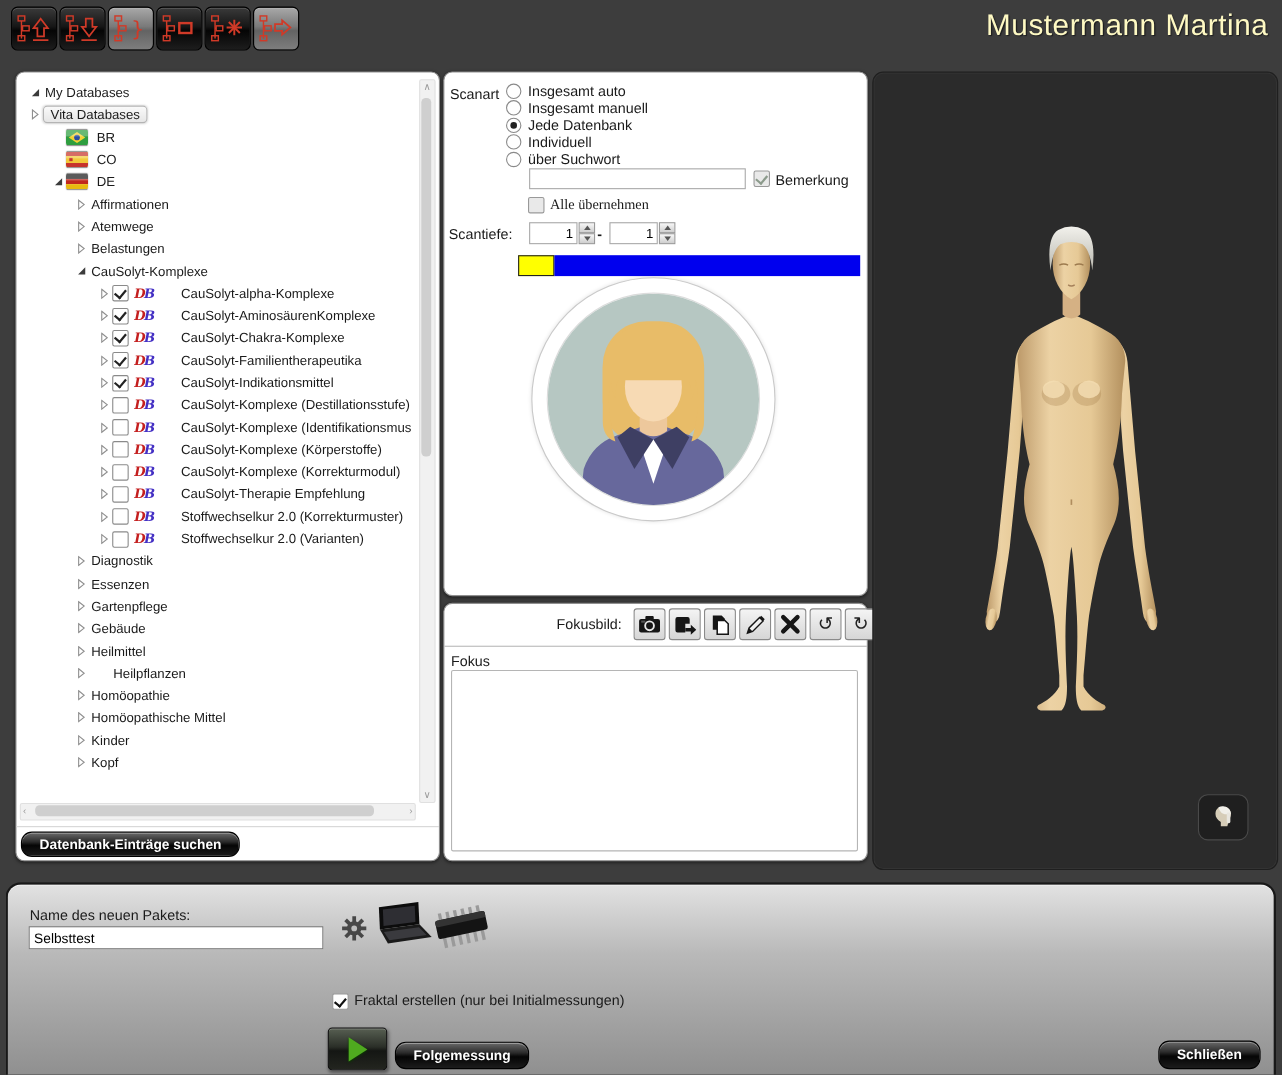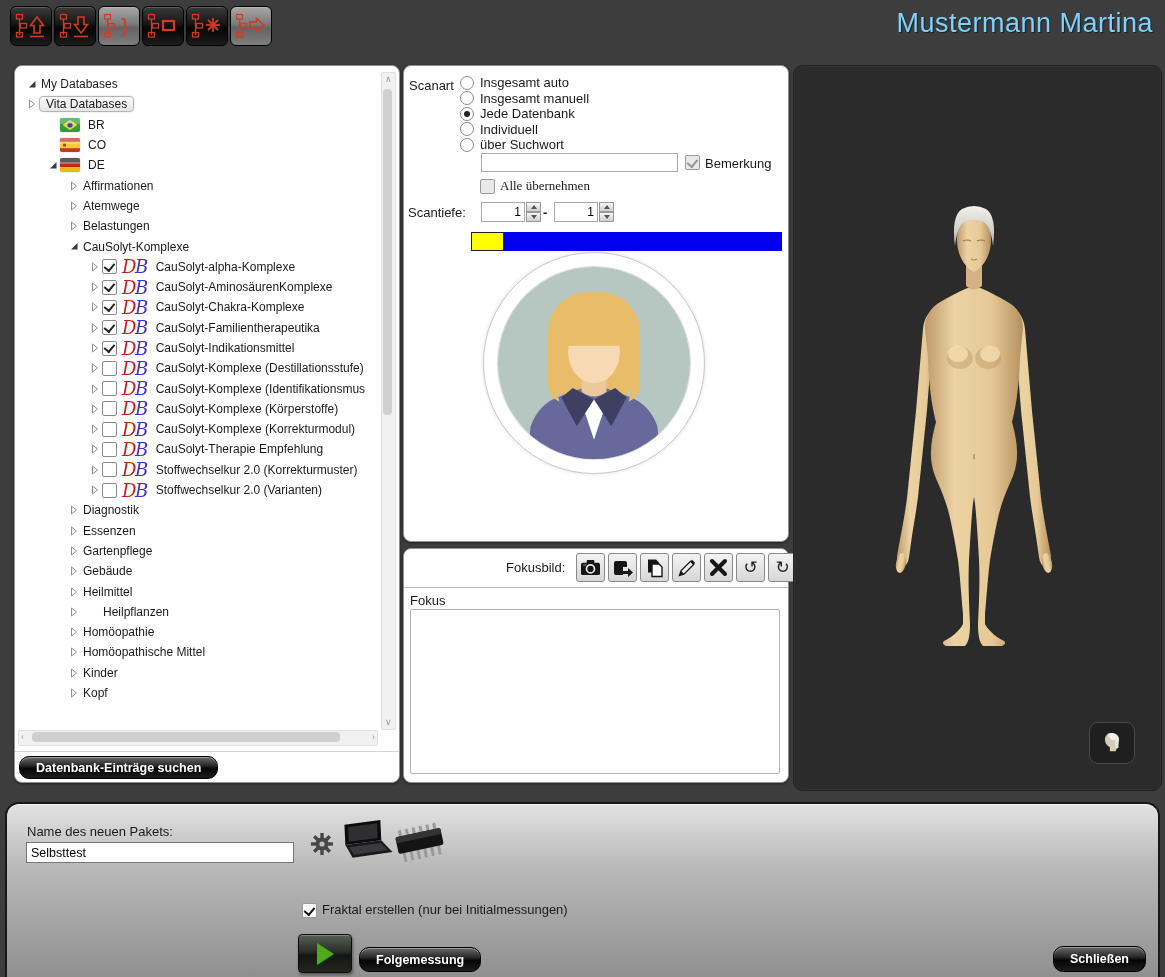--- a/index.html
+++ b/index.html
@@ -6,40 +6,40 @@
   #app{position:relative;width:1165px;height:977px;background:#3d3d3d;overflow:hidden;
        font-family:"Liberation Sans",sans-serif;color:#1a1a1a;}
 
   
   #topbar{position:absolute;left:0;top:0;width:100%;height:60px;}
   #tool-buttons{position:absolute;left:10px;top:6px;display:flex;gap:2px;}
   .tool-btn{width:40px;height:38px;border-radius:6px;border:1px solid #000;
             background:linear-gradient(#3a3a3a, #161616 45%, #050505 55%, #1d1d1d);
             box-shadow:inset 0 1px 0 rgba(255,255,255,.18);display:flex;align-items:center;justify-content:center;}
   .tool-btn.disabled{background:linear-gradient(#a8a8a8,#7a7a7a 45%,#636363 55%,#7e7e7e);}
-  #user-title{position:absolute;right:12px;top:8px;font-size:27px;color:#7dd3fc;
+  #user-title{position:absolute;right:12px;top:8px;font-size:27px;color:#fef9c3;
               text-shadow:1px 1px 1px #1d1d1d;letter-spacing:.5px;}
 
   
   .panel{position:absolute;background:#fff;border:1px solid #909090;border-radius:8px;
          box-shadow:0 1px 3px rgba(0,0,0,.45);}
 
   
   #left-panel{left:14px;top:65px;width:384px;height:716px;}
   #tree{position:absolute;left:2px;top:8px;right:19px;height:652px;overflow:hidden;font-size:12px;}
   .tree-row{height:20.3px;display:flex;align-items:center;white-space:nowrap;overflow:hidden;}
   .tw-arrow{width:14px;flex:0 0 14px;display:flex;justify-content:center;}
   .tw-flag{width:20px;height:14px;flex:0 0 20px;margin-right:6px;border-radius:2px;overflow:hidden;
            box-shadow:0 0 1px rgba(0,0,0,.6);}
   .tw-cb{position:relative;width:13px;height:13px;flex:0 0 13px;margin-right:5px;background:#fff;
          border:1px solid #8a8a8a;border-radius:2px;}
   .tw-cb.checked::after{content:"";position:absolute;left:3px;top:0.5px;width:4.5px;height:8px;
          border-right:2px solid #222;border-bottom:2px solid #222;transform:rotate(40deg);}
-  .db-ic{font-family:"DejaVu Serif",serif;font-style:italic;font-weight:normal;font-size:18px;
-         letter-spacing:-1.5px;margin-right:7px;flex:0 0 auto;}
+  .db-ic{font-family:"DejaVu Serif",serif;font-style:italic;font-weight:bold;font-size:12px;
+         letter-spacing:-1.5px;margin-right:23px;flex:0 0 auto;}
   .db-ic .d{color:#c41f1f;} .db-ic .b{color:#4430c4;}
   .tree-label{padding:0 2px;}
   .tree-label.selected{border:1px solid #b4b4b4;border-radius:4px;padding:0 6px;
          background:linear-gradient(#fafafa,#e6e6e6);box-shadow:0 0 2px rgba(0,0,0,.15);}
 
   
   .sb-track{position:absolute;background:#f1f1f1;border:1px solid #e0e0e0;border-radius:2px;}
   #v-scroll{right:3px;top:6px;width:13px;height:656px;}
   #v-thumb{position:absolute;left:1px;width:9px;top:16px;height:326px;background:#cfcfcf;border-radius:4px;}
   #h-scroll{left:3px;top:664px;width:358px;height:14px;}

